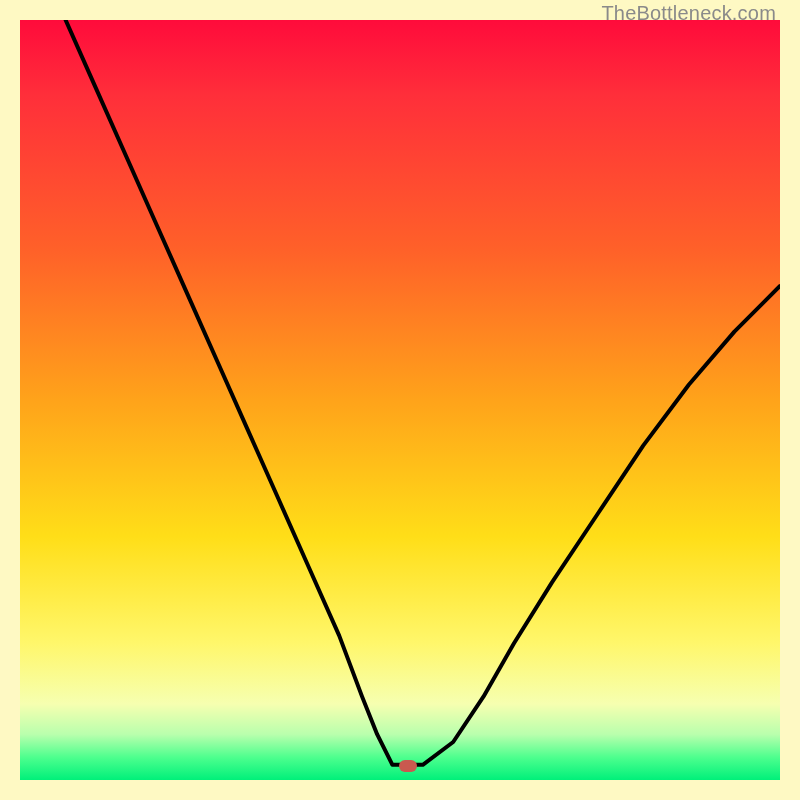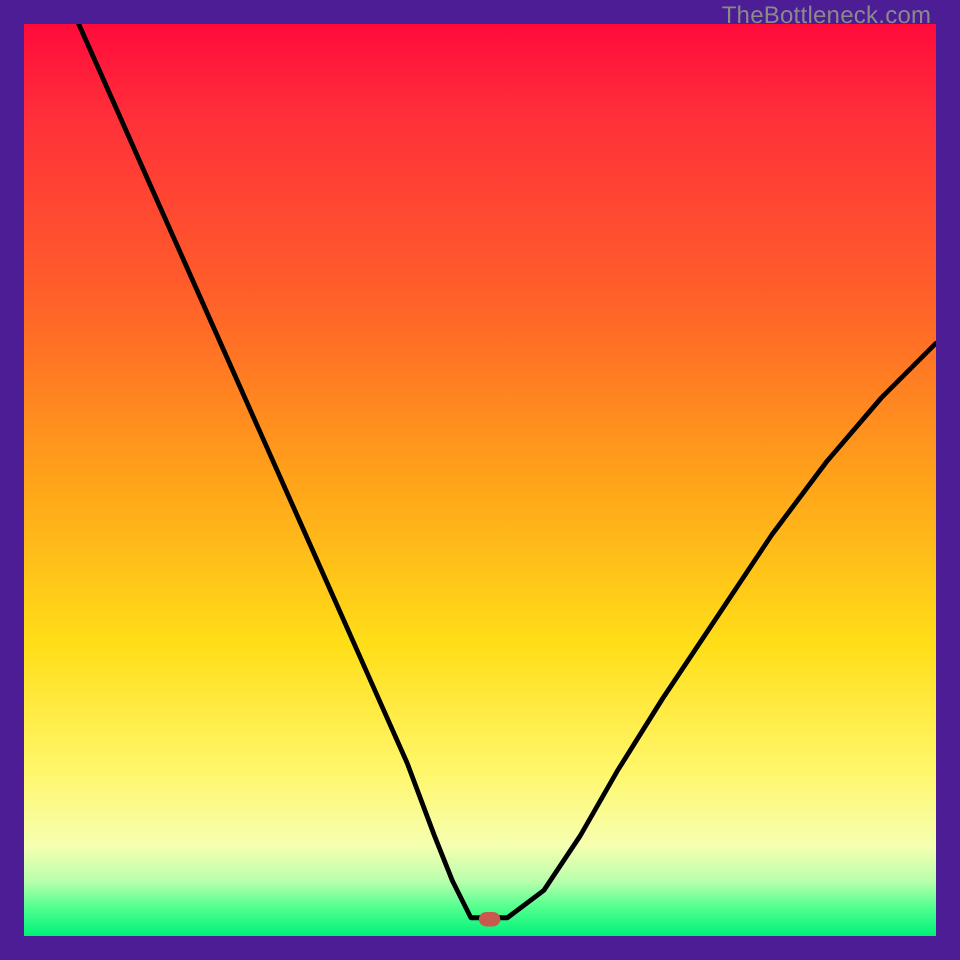--- a/index.html
+++ b/index.html
@@ -8,21 +8,21 @@
     width: 800px;
     height: 800px;
     background: #000;
     overflow: hidden;
     font-family: Arial, Helvetica, sans-serif;
   }
   .frame {
     position: relative;
     width: 800px;
     height: 800px;
-    background: #4c1d95;
+    background: #fef9c3;
   }
   .plot-area {
     position: absolute;
     left: 20px;
     top: 20px;
     width: 760px;
     height: 760px;
     
     background: linear-gradient(
       to bottom,

